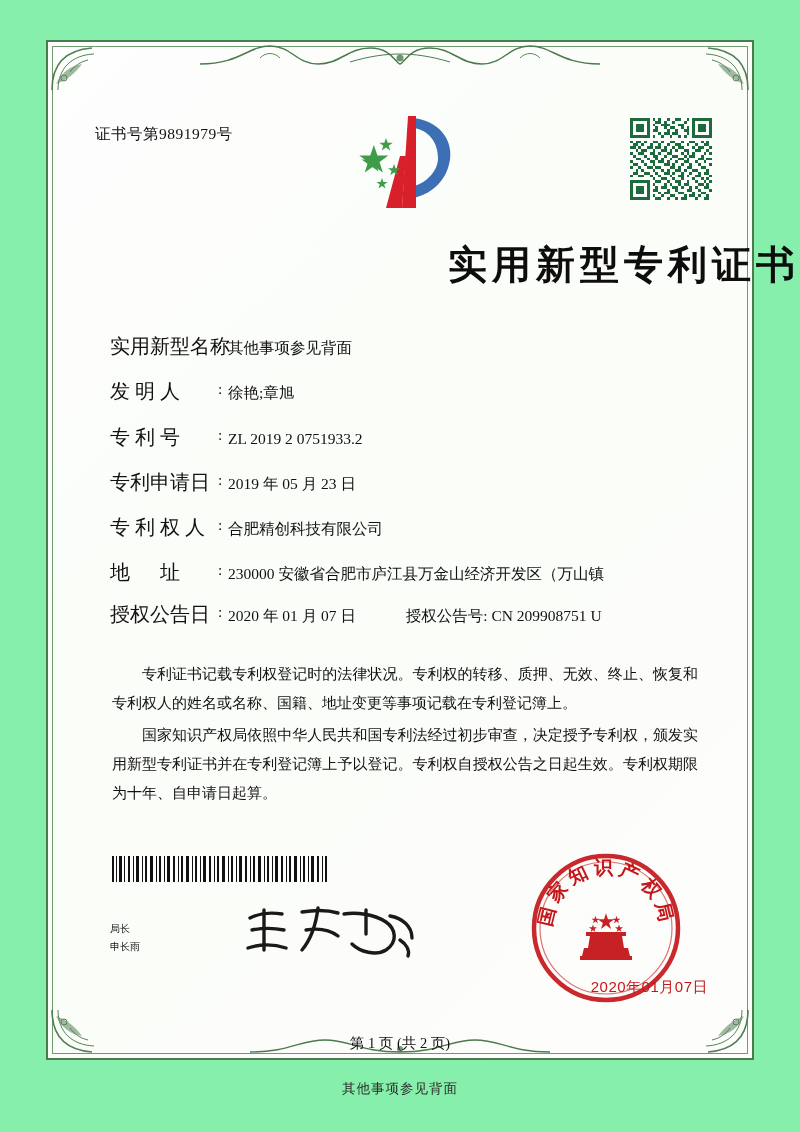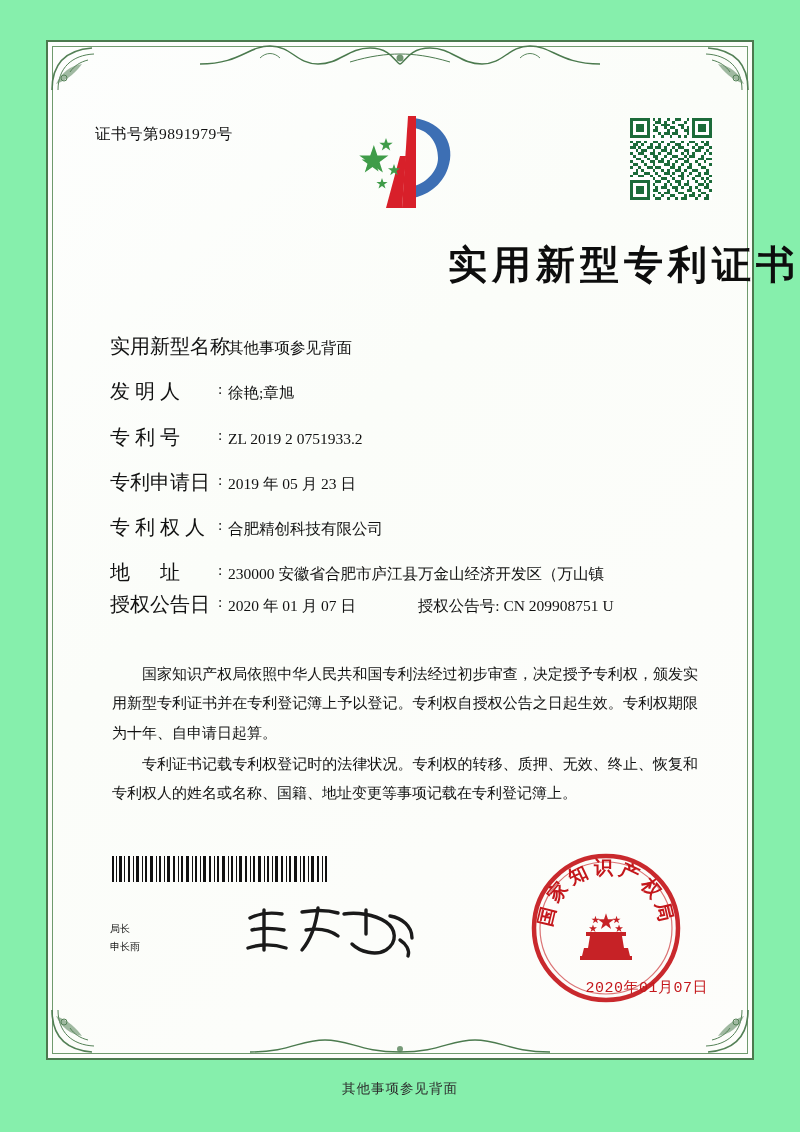--- a/index.html
+++ b/index.html
@@ -137,24 +137,24 @@
     flex: 0 0 10px;
     width: 10px;
     text-align: left;
   }
   .field-value {
     flex: 1 1 auto;
     font-size: 15.5px;
     line-height: 1.5;
   }
   .field-value .l2 { display:block; }
-  .field-row.addr { margin-bottom: 8px; }
+  .field-row.addr { margin-bottom: 18px; }
   .field-row.pair { margin-bottom: 20px; font-family: Liberation Serif, serif; }
   .pair-second-label {
-    margin-left: 58px;
+    margin-left: 46px;
     white-space: pre;
     text-align: center;
   }
 
   
   .paras {
     position: absolute;
     left: 112px;
     width: 586px;
     top: 660px;
@@ -206,21 +206,21 @@
     height: 152px;
   }
   .seal svg { display:block; width:100%; height:100%; }
   .seal-date {
     position: absolute;
     right: 92px;
     top: 978px;
     font-size: 15px;
     color: #c4171b;
     letter-spacing: .5px;
-    font-family: Liberation Mono, monospace;
+    font-family: Liberation Sans, sans-serif;
   }
 
   
   .page-num {
     position: absolute;
     left: 0;
     right: 0;
     top: 1034px;
     text-align: center;
     font-size: 14.5px;
@@ -586,22 +586,22 @@
       <div class="field-colon">:</div>
       <div class="field-value">
         <span>2020 年 01 月 07 日</span>
         <span class="pair-second-label">授权公告号</span><span>: </span><span>CN 209908751 U</span>
       </div>
     </div>
 
   </div>
 
   <div class="paras">
+    <p>专利证书记载专利权登记时的法律状况。专利权的转移、质押、无效、终止、恢复和专利权人的姓名或名称、国籍、地址变更等事项记载在专利登记簿上。</p>
     <p>国家知识产权局依照中华人民共和国专利法经过初步审查，决定授予专利权，颁发实用新型专利证书并在专利登记簿上予以登记。专利权自授权公告之日起生效。专利权期限为十年、自申请日起算。</p>
-    <p>专利证书记载专利权登记时的法律状况。专利权的转移、质押、无效、终止、恢复和专利权人的姓名或名称、国籍、地址变更等事项记载在专利登记簿上。</p>
   </div>
 
   <div class="barcode">
     <svg viewBox="0 0 218 26" preserveAspectRatio="none" shape-rendering="crispEdges">
       <rect width="218" height="26" fill="#fdfdfb"></rect>
       <g fill="#111">
         <rect x="2" y="0" width="2" height="26"></rect>
           <rect x="6" y="0" width="1" height="26"></rect>
         <rect x="9" y="0" width="3" height="26"></rect>
           <rect x="14" y="0" width="1" height="26"></rect>
@@ -702,15 +702,16 @@
       <defs>
         <path id="sealArc" d="M 76 76 m -54 0 a 54 54 0 1 1 108 0"></path>
       </defs>
       <text font-family="'DejaVu Serif', serif" font-size="19" font-weight="bold" fill="#c4171b" letter-spacing="5">
         <textPath href="#sealArc" startOffset="50%" text-anchor="middle">国家知识产权局</textPath>
       </text>
     </svg>
   </div>
   <div class="seal-date">2020年01月07日</div>
 
+  <div class="page-num">第 1 页 (共 2 页)</div>
   <div class="footnote">其他事项参见背面</div>
 
 </div>
 
 </body></html>

